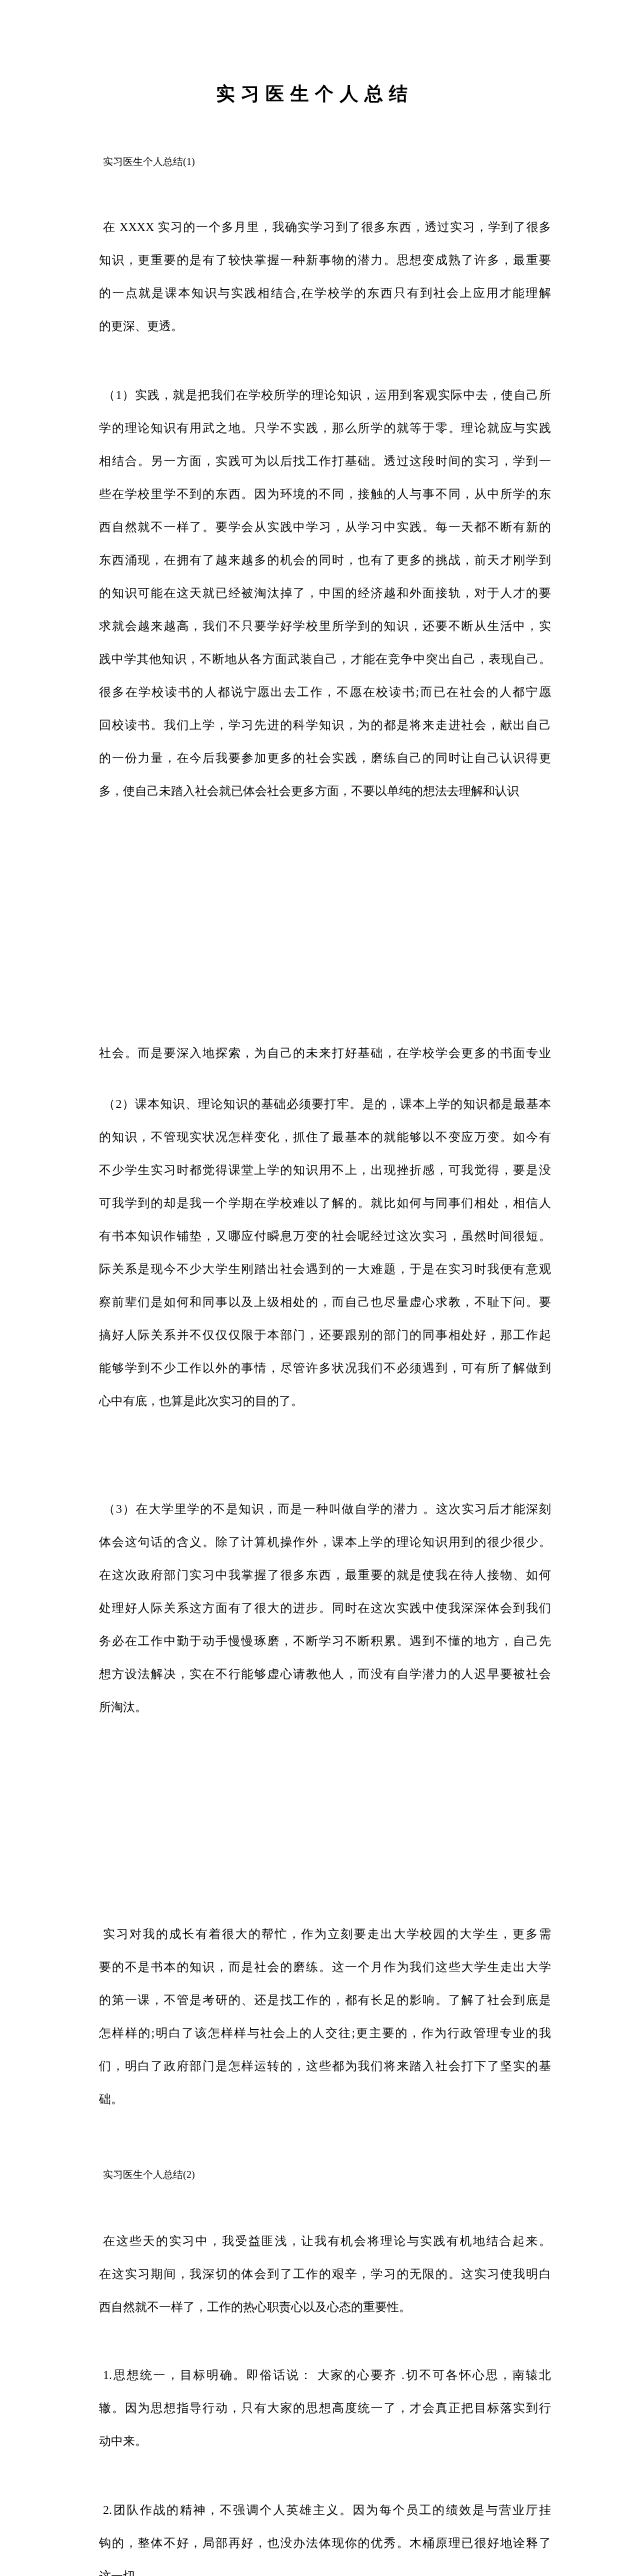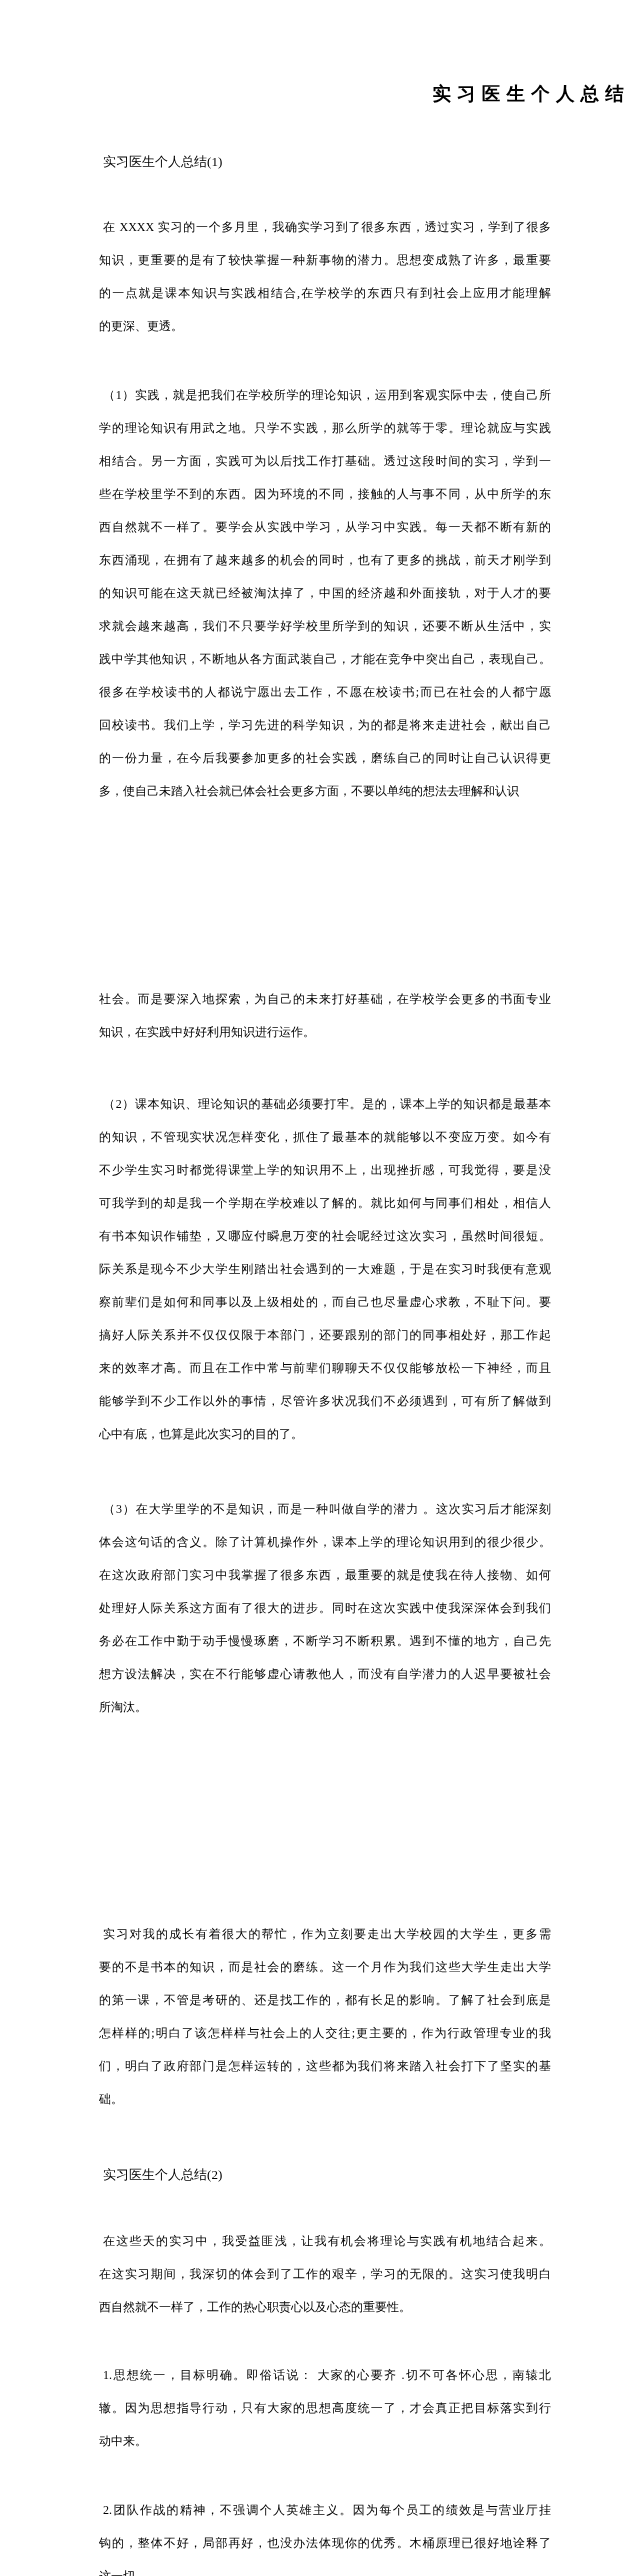--- a/index.html
+++ b/index.html
@@ -13,28 +13,28 @@
     height: 3615px;
     background: #ffffff;
     color: #000000;
     font-family: "Liberation Serif", "DejaVu Serif", serif;
     overflow: hidden;
   }
   .block { position: absolute; left: 99px; width: 452px; }
   .block.title {
     left: 0;
     width: 630px;
-    text-align: right;
+    text-align: center;
     font-size: 18.5px;
     font-weight: bold;
     letter-spacing: 6.2px;
     line-height: 20.6px;
   }
   .block.subtitle {
-    font-size: 13px;
+    font-size: 10px;
     line-height: 16.5px;
   }
   .block.para {
     font-size: 12px;
     line-height: 33px;
   }
   .line {
     height: 33px;
     text-align: justify;
     text-align-last: justify;
@@ -67,34 +67,32 @@
       <div class="line">西自然就不一样了。要学会从实践中学习，从学习中实践。每一天都不断有新的</div>
       <div class="line">东西涌现，在拥有了越来越多的机会的同时，也有了更多的挑战，前天才刚学到</div>
       <div class="line">的知识可能在这天就已经被淘汰掉了，中国的经济越和外面接轨，对于人才的要</div>
       <div class="line">求就会越来越高，我们不只要学好学校里所学到的知识，还要不断从生活中，实</div>
       <div class="line">践中学其他知识，不断地从各方面武装自己，才能在竞争中突出自己，表现自己。</div>
       <div class="line">很多在学校读书的人都说宁愿出去工作，不愿在校读书;而已在社会的人都宁愿</div>
       <div class="line">回校读书。我们上学，学习先进的科学知识，为的都是将来走进社会，献出自己</div>
       <div class="line">的一份力量，在今后我要参加更多的社会实践，磨练自己的同时让自己认识得更</div>
       <div class="line last">多，使自己未踏入社会就已体会社会更多方面，不要以单纯的想法去理解和认识</div>
     </div>
-    <div class="block para" style="top: 983px;">
+    <div class="block para" style="top: 1037px;">
       <div class="line">社会。而是要深入地探索，为自己的未来打好基础，在学校学会更多的书面专业</div>
-      <div class="line last">知识，在实践中好好利用知识进行运作。</div>
     </div>
     <div class="block para" style="top: 1088px;">
       <div class="line ind">（2）课本知识、理论知识的基础必须要打牢。是的，课本上学的知识都是最基本</div>
       <div class="line">的知识，不管现实状况怎样变化，抓住了最基本的就能够以不变应万变。如今有</div>
       <div class="line">不少学生实习时都觉得课堂上学的知识用不上，出现挫折感，可我觉得，要是没</div>
       <div class="line">可我学到的却是我一个学期在学校难以了解的。就比如何与同事们相处，相信人</div>
       <div class="line">有书本知识作铺垫，又哪应付瞬息万变的社会呢经过这次实习，虽然时间很短。</div>
       <div class="line">际关系是现今不少大学生刚踏出社会遇到的一大难题，于是在实习时我便有意观</div>
       <div class="line">察前辈们是如何和同事以及上级相处的，而自己也尽量虚心求教，不耻下问。要</div>
       <div class="line">搞好人际关系并不仅仅仅限于本部门，还要跟别的部门的同事相处好，那工作起</div>
-      <div class="line">来的效率才高。而且在工作中常与前辈们聊聊天不仅仅能够放松一下神经，而且</div>
       <div class="line">能够学到不少工作以外的事情，尽管许多状况我们不必须遇到，可有所了解做到</div>
       <div class="line last">心中有底，也算是此次实习的目的了。</div>
     </div>
     <div class="block para" style="top: 1493px;">
       <div class="line ind">（3）在大学里学的不是知识，而是一种叫做自学的潜力 。这次实习后才能深刻</div>
       <div class="line">体会这句话的含义。除了计算机操作外，课本上学的理论知识用到的很少很少。</div>
       <div class="line">在这次政府部门实习中我掌握了很多东西，最重要的就是使我在待人接物、如何</div>
       <div class="line">处理好人际关系这方面有了很大的进步。同时在这次实践中使我深深体会到我们</div>
       <div class="line">务必在工作中勤于动手慢慢琢磨，不断学习不断积累。遇到不懂的地方，自己先</div>
       <div class="line">想方设法解决，实在不行能够虚心请教他人，而没有自学潜力的人迟早要被社会</div>

